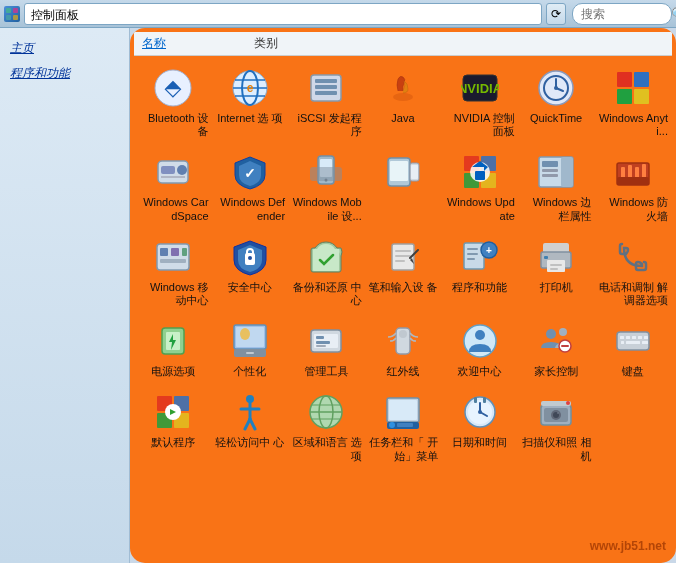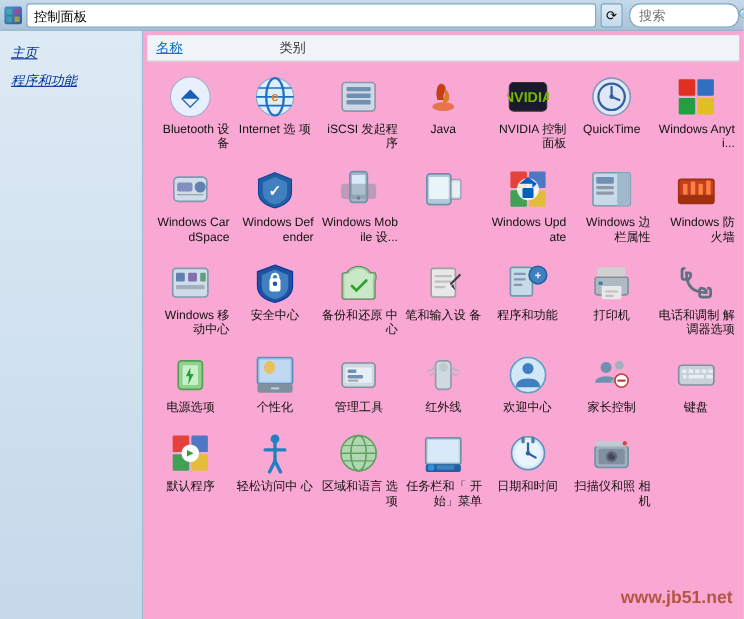--- a/index.html
+++ b/index.html
@@ -82,23 +82,24 @@
       padding: 4px 10px;
       font-size: 12px;
       color: #003399;
       text-decoration: underline;
       cursor: pointer;
     }
 
     
     .content {
       flex: 1;
-      background: #f9a8d4;
+      background: #f97316;
       overflow-y: auto;
       padding: 4px;
+      border-radius: 15px;
     }
 
     
     .col-headers {
       display: flex;
       border-bottom: 1px solid #ccc;
       padding: 2px 4px;
       background: #f0f4f8;
       margin-bottom: 4px;
     }
@@ -142,21 +143,21 @@
       line-height: 1.2;
       word-break: break-all;
       max-width: 72px;
     }
 
     
     .watermark {
       position: absolute;
       bottom: 10px;
       right: 10px;
-      font-size: 16px;
+      font-size: 12px;
       color: rgba(150, 50, 0, 0.7);
       font-weight: bold;
       margin-left: 14px;
     }
   </style>
 </head>
 <body>
 
 <div class="titlebar">
   <div class="titlebar-icon">

